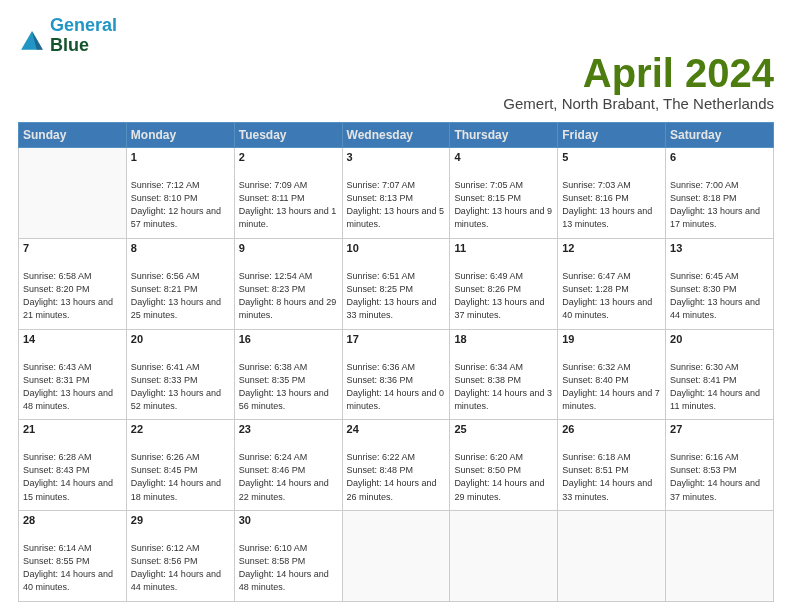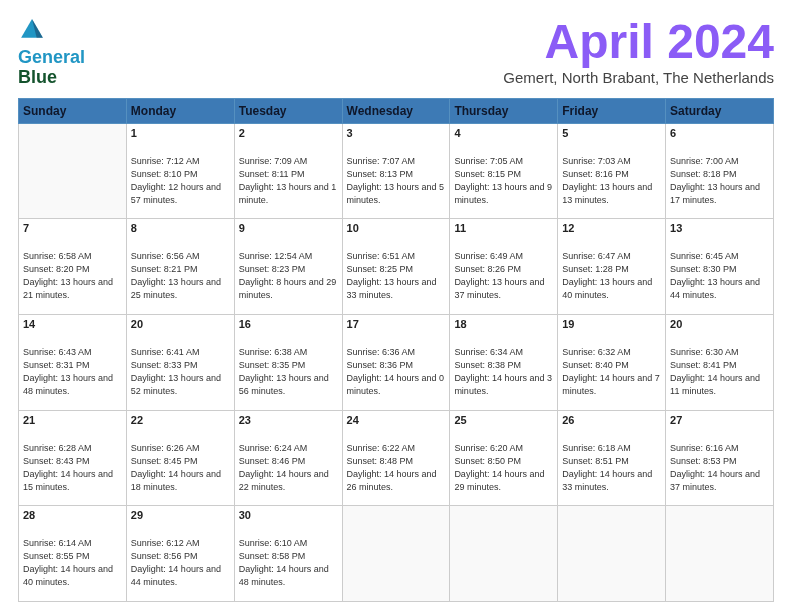--- a/index.html
+++ b/index.html
@@ -18,61 +18,61 @@
       flex-direction: column;
     }
     .header {
       display: flex;
       justify-content: space-between;
       align-items: flex-start;
       margin-bottom: 10px;
     }
     .logo {
       display: flex;
-      align-items: flex-start;
+      align-items: flex-end;
       gap: 4px;
-      flex-direction: column;
     }
     .logo-text {
       font-size: 18px;
       font-weight: bold;
       color: #1a3a5c;
       line-height: 1.1;
     }
     .logo-text span {
       color: #2196c4;
     }
     .logo-icon {
       width: 28px;
       height: 28px;
     }
     .title-block {
       text-align: right;
     }
     .main-title {
-      font-size: 48px;
+      font-size: 40px;
       font-weight: bold;
-      color: #8b5cf6;
+      color: #4d7c0f;
       line-height: 1.1;
+      margin-top: 35px;
     }
     .subtitle {
       font-size: 15px;
       color: #444;
       text-align: center;
     }
     .calendar {
       flex: 1;
       border: 1px solid #ccc;
       border-collapse: collapse;
       width: 100%;
       table-layout: fixed;
     }
     .calendar th {
       background: #3d7ab5;
-      color: #0f172a;
+      color: #e5e5e5;
       font-size: 12px;
       font-weight: bold;
       padding: 5px 4px;
       text-align: left;
       border: 1px solid #5590c0;
     }
     .calendar td {
       border: 1px solid #ccc;
       vertical-align: top;
       padding: 3px 4px;

